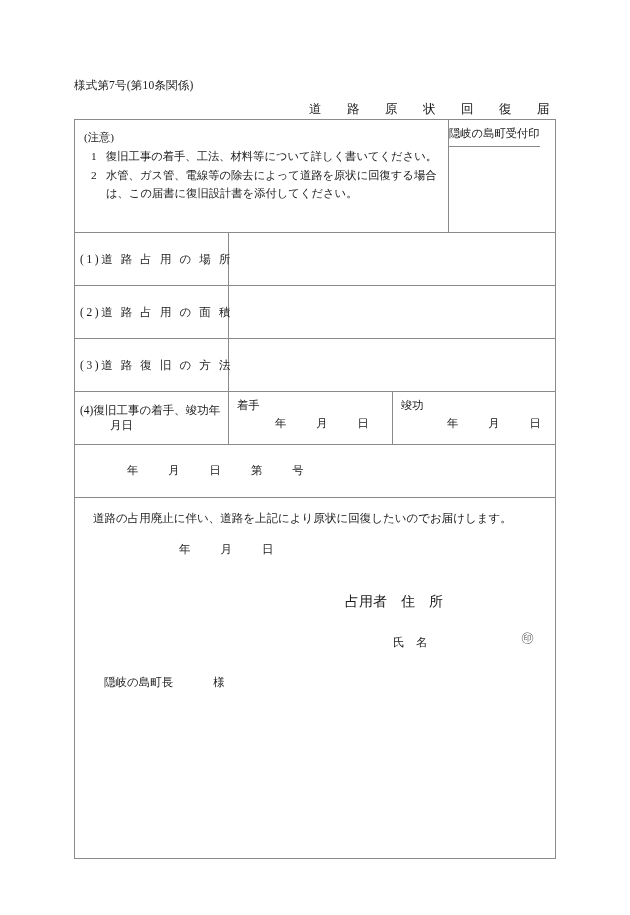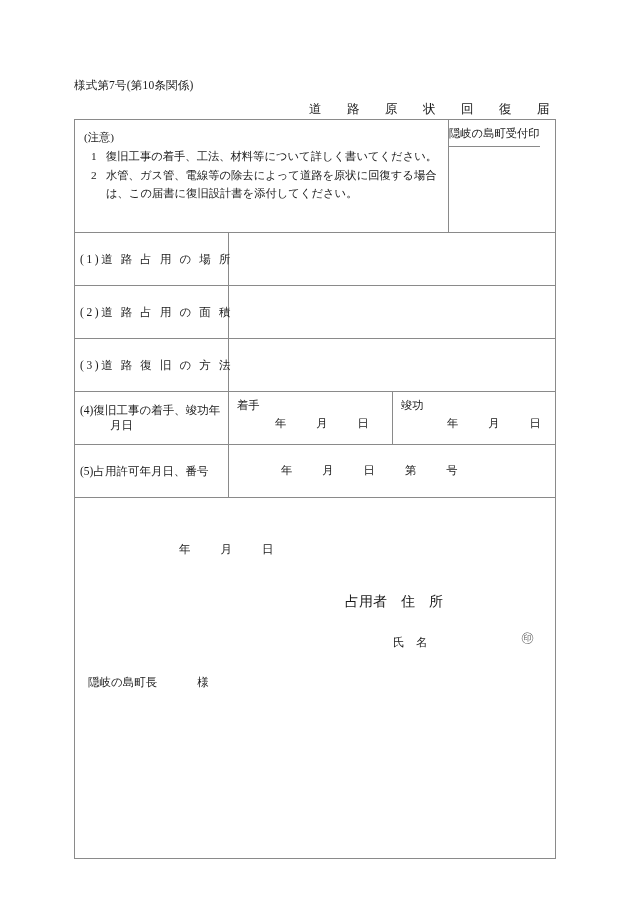--- a/index.html
+++ b/index.html
@@ -204,21 +204,21 @@
   .seal {
     position: absolute;
     left: 446px;
     top: 133px;
     font-size: 13px;
     line-height: 1;
     color: #555;
   }
   .addressee {
     position: absolute;
-    left: 13px;
+    left: 29px;
     top: 177px;
     font-size: 11.5px;
     white-space: nowrap;
   }
   .addressee .sp { display: inline-block; width: 40px; }
   .sp-md { display: inline-block; width: 14px; }
 </style>
 </head>
 <body>
 
@@ -285,31 +285,29 @@
             <div class="sub-head">竣功</div>
             <div class="ymd">
               <span>年</span><span class="gap"></span><span>月</span><span class="gap"></span><span>日</span>
             </div>
           </div>
         </div>
       </div>
     </div>
 
     <div class="row lbl-row">
-      <div class="lbl tight">
-        <div class="l1">(5)占用許可年月日、番号</div>
-      </div>
       <div class="val">
         <div class="row5-val">
           <span>年</span><span class="gap"></span><span>月</span><span class="gap"></span><span>日</span><span class="gap"></span><span>第</span><span class="gap"></span><span>号</span>
         </div>
       </div>
     </div>
 
     <div class="row decl-row last">
+      <div class="decl-text">道路の占用廃止に伴い、道路を上記により原状に回復したいのでお届けします。</div>
 
       <div class="decl-date">
         <span>年</span><span class="gap"></span><span>月</span><span class="gap"></span><span>日</span>
       </div>
 
       <div class="sig-addr">
         <span>占用者</span><span class="sp-md"></span><span>住　所</span><span></span>
       </div>
 
       <div class="sig-name">

